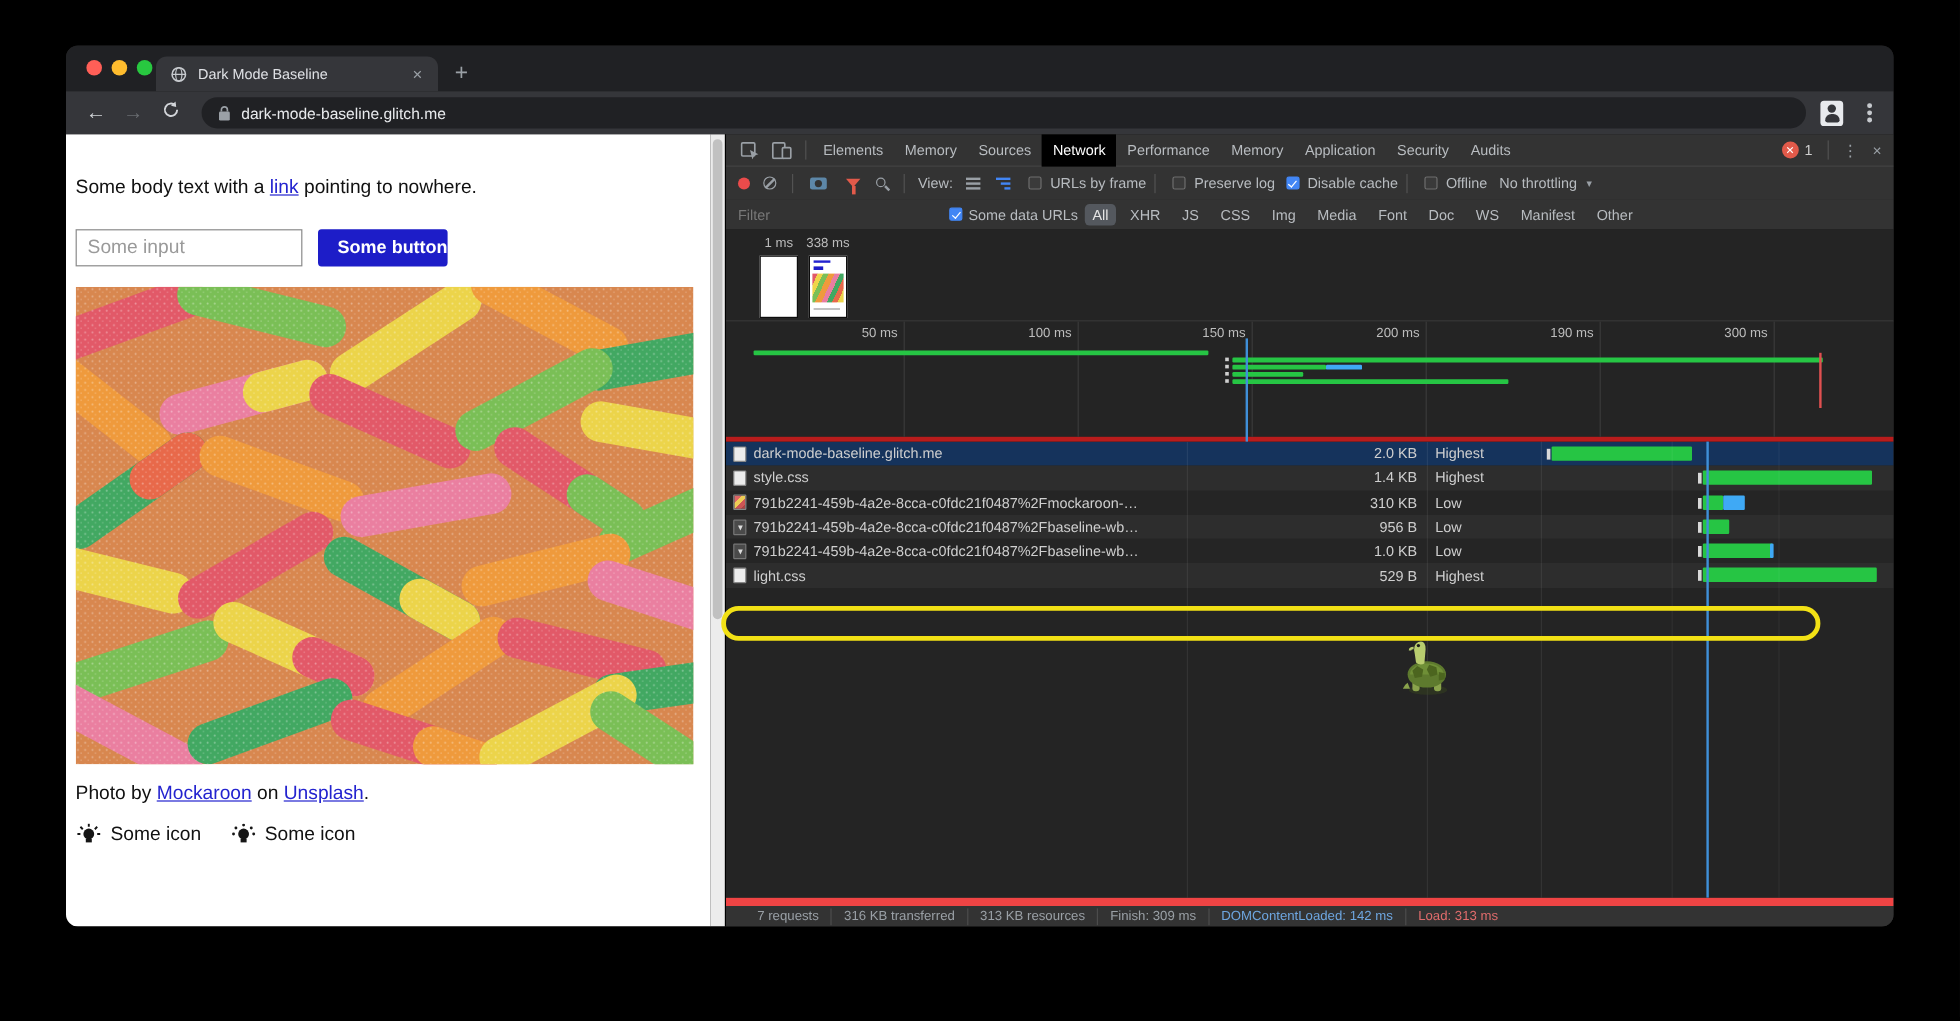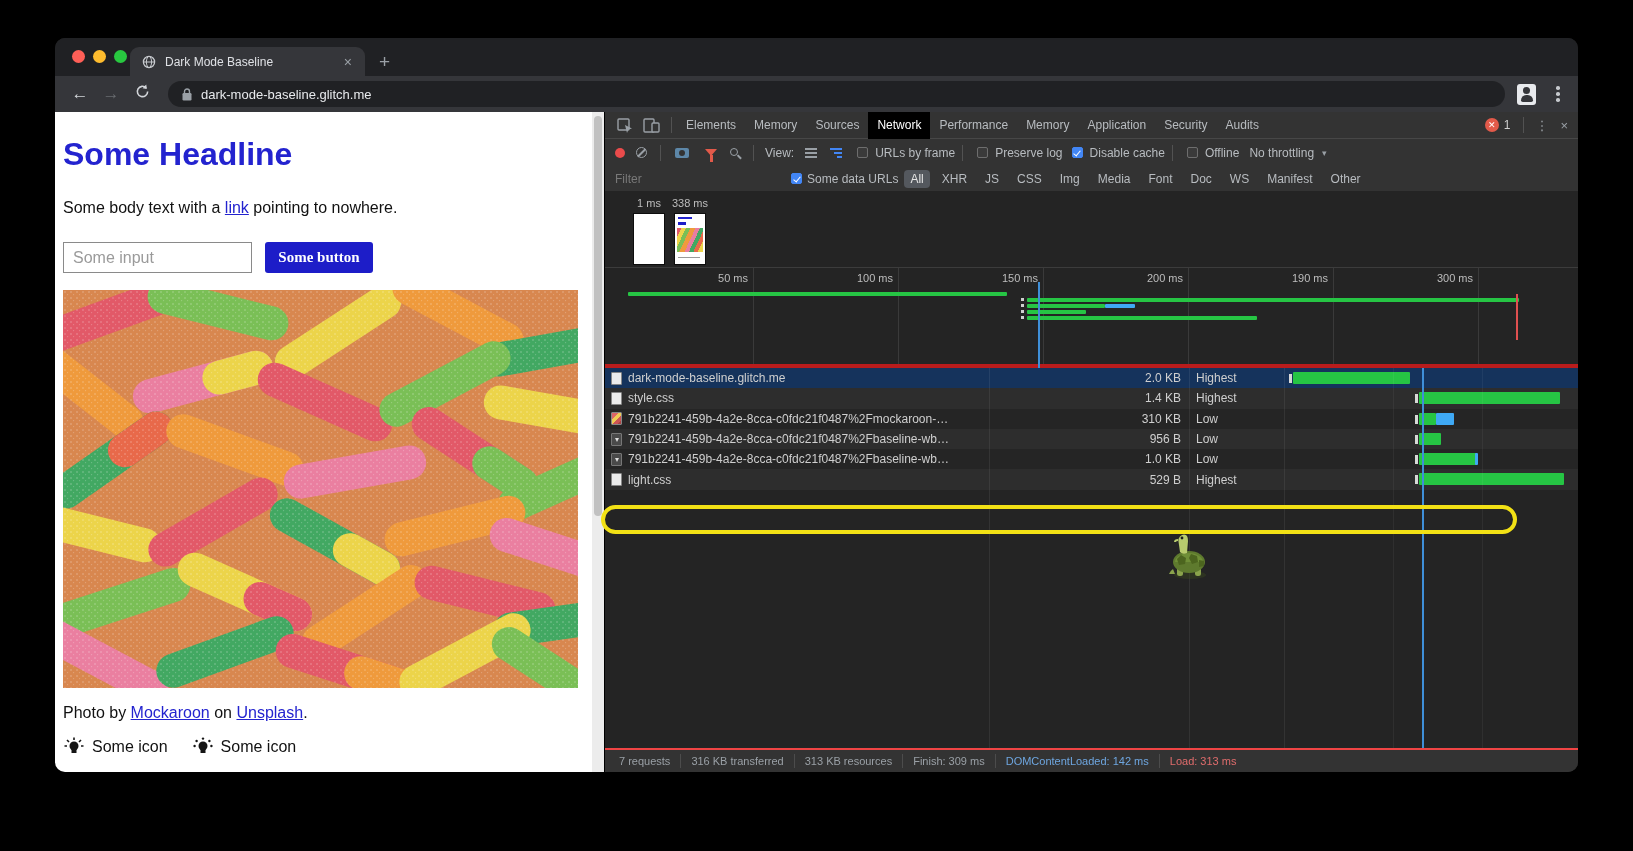--- a/index.html
+++ b/index.html
@@ -39,21 +39,21 @@
   .pagescroll .thumb { position:absolute; left:2px; top:4px; width:8px; height:400px; border-radius:4px; background:#c1c1c1; }
 
   .page h1 { color:#2323cf; font-size:32px; font-weight:bold; margin:14px 0 0 0; letter-spacing:0; }
   .page .para { color:#111; font-size:16px; margin-top:26px; }
   .page a { color:#2323cf; text-decoration:underline; }
   .formrow { display:flex; margin-top:25px; gap:13px; }
   .someinput { width:189px; height:31px; border:1px solid #8a8a8a; border-radius:0; padding:0 9px; font-size:16px;
                color:#222; font-family:"Liberation Sans",sans-serif; }
   .someinput::placeholder { color:#9a9a9a; }
   .somebutton { width:108px; height:31px; background:#1d1dc8; color:#fff; border:none; border-radius:3px;
-                font-size:15px; font-weight:bold; font-family:Liberation Serif, serif; }
+                font-size:15px; font-weight:bold; font-family:Liberation Sans, sans-serif;text-align:right; }
   .photo { margin-top:17px; width:515px; height:398px; overflow:hidden; }
   .credit { font-size:16px; color:#111; margin-top:16px; }
   .iconsrow { display:flex; align-items:center; gap:7px; margin-top:15px; font-size:16px; color:#111; }
   .iconsrow .gap { width:10px; }
 
   
   .devtools { flex:1; background:#242424; display:flex; flex-direction:column; min-width:0; border-left:1px solid #000; }
   .dtbar { background:#333; display:flex; align-items:center; color:#b8bcc0; font-size:12px; flex:none; }
   .dt-tabbar { height:27px; border-bottom:1px solid #474747; padding-left:8px; }
   .dt-tab { padding:0 9px; height:27px; display:flex; align-items:center; }
@@ -129,21 +129,21 @@
   .ficon.font { background:#4a4a4a; border:1px solid #777; position:relative; }
   .ficon.font:after { content:""; position:absolute; left:3px; top:4px; border-left:2.5px solid transparent; border-right:2.5px solid transparent; border-top:4px solid #ddd; }
   .tick { position:absolute; top:6px; width:3px; height:9px; background:#d8d8d8; }
   .wbar { position:absolute; top:4px; height:12px; background:#26c544; border-radius:1px; }
   .wbar.b { background:#3fa9f5; }
   .sortarrow { position:absolute; right:5px; top:5px; font-size:8px; color:#cfcfcf; }
 
   .emptyarea { flex:1; position:relative; background:#242424; }
   .colline { position:absolute; top:0; bottom:0; width:1px; background:rgba(255,255,255,.07); }
 
-  .dt-statusbar { height:24px; border-top:2px solid #ef4444; font-size:11px; color:#9aa0a6; padding-left:4px; }
+  .dt-statusbar { height:24px; border-top:7px solid #ef4444; font-size:11px; color:#9aa0a6; padding-left:16px; }
   .sumitem { padding:0 10px; border-right:1px solid #4c4c4c; height:14px; display:flex; align-items:center; white-space:nowrap; }
   .sumitem:last-child { border-right:none; }
   .sumitem.dcl { color:#6ea6e0; }
   .sumitem.load { color:#e06c6c; }
 
   
   .overlay { position:absolute; pointer-events:none; }
   .tdcl { left:1367px; top:330px; width:2px; height:380px; background:#3f8fd8; }
   .tgrid1 { left:1338px; top:330px; width:1px; height:380px; background:rgba(255,255,255,.05); }
   .tgrid2 { left:1427px; top:330px; width:1px; height:380px; background:rgba(255,255,255,.05); }
@@ -194,21 +194,20 @@
     <div class="kebab">
           <i></i>
           <i></i>
           <i></i>
         </div>
   </div>
 
   <div class="content">
 
     <div class="page">
-      <h1>Some Headline</h1>
       <p class="para"><span>Some body text with a </span><a href="#">link</a><span> pointing to nowhere.</span></p>
       <div class="formrow">
         <input class="someinput" placeholder="Some input" style="">
         <button class="somebutton">Some button</button>
       </div>
       <div class="photo">
         <svg width="515" height="398" viewBox="0 0 515 398">
           <defs>
             <pattern id="sug" width="6" height="6" patternUnits="userSpaceOnUse">
               <circle cx="2" cy="2" r="0.8" fill="#fff" opacity="0.35"></circle>

